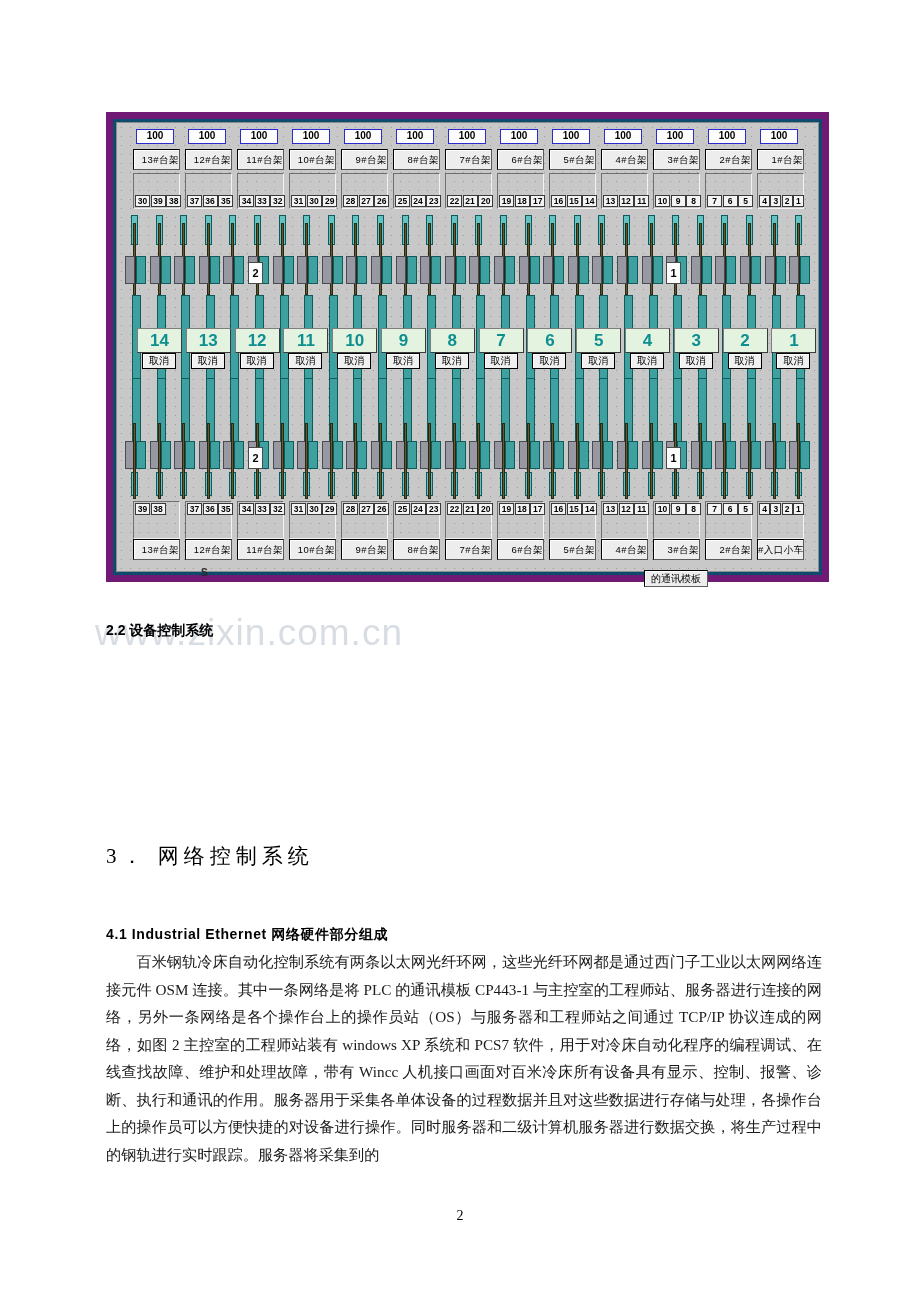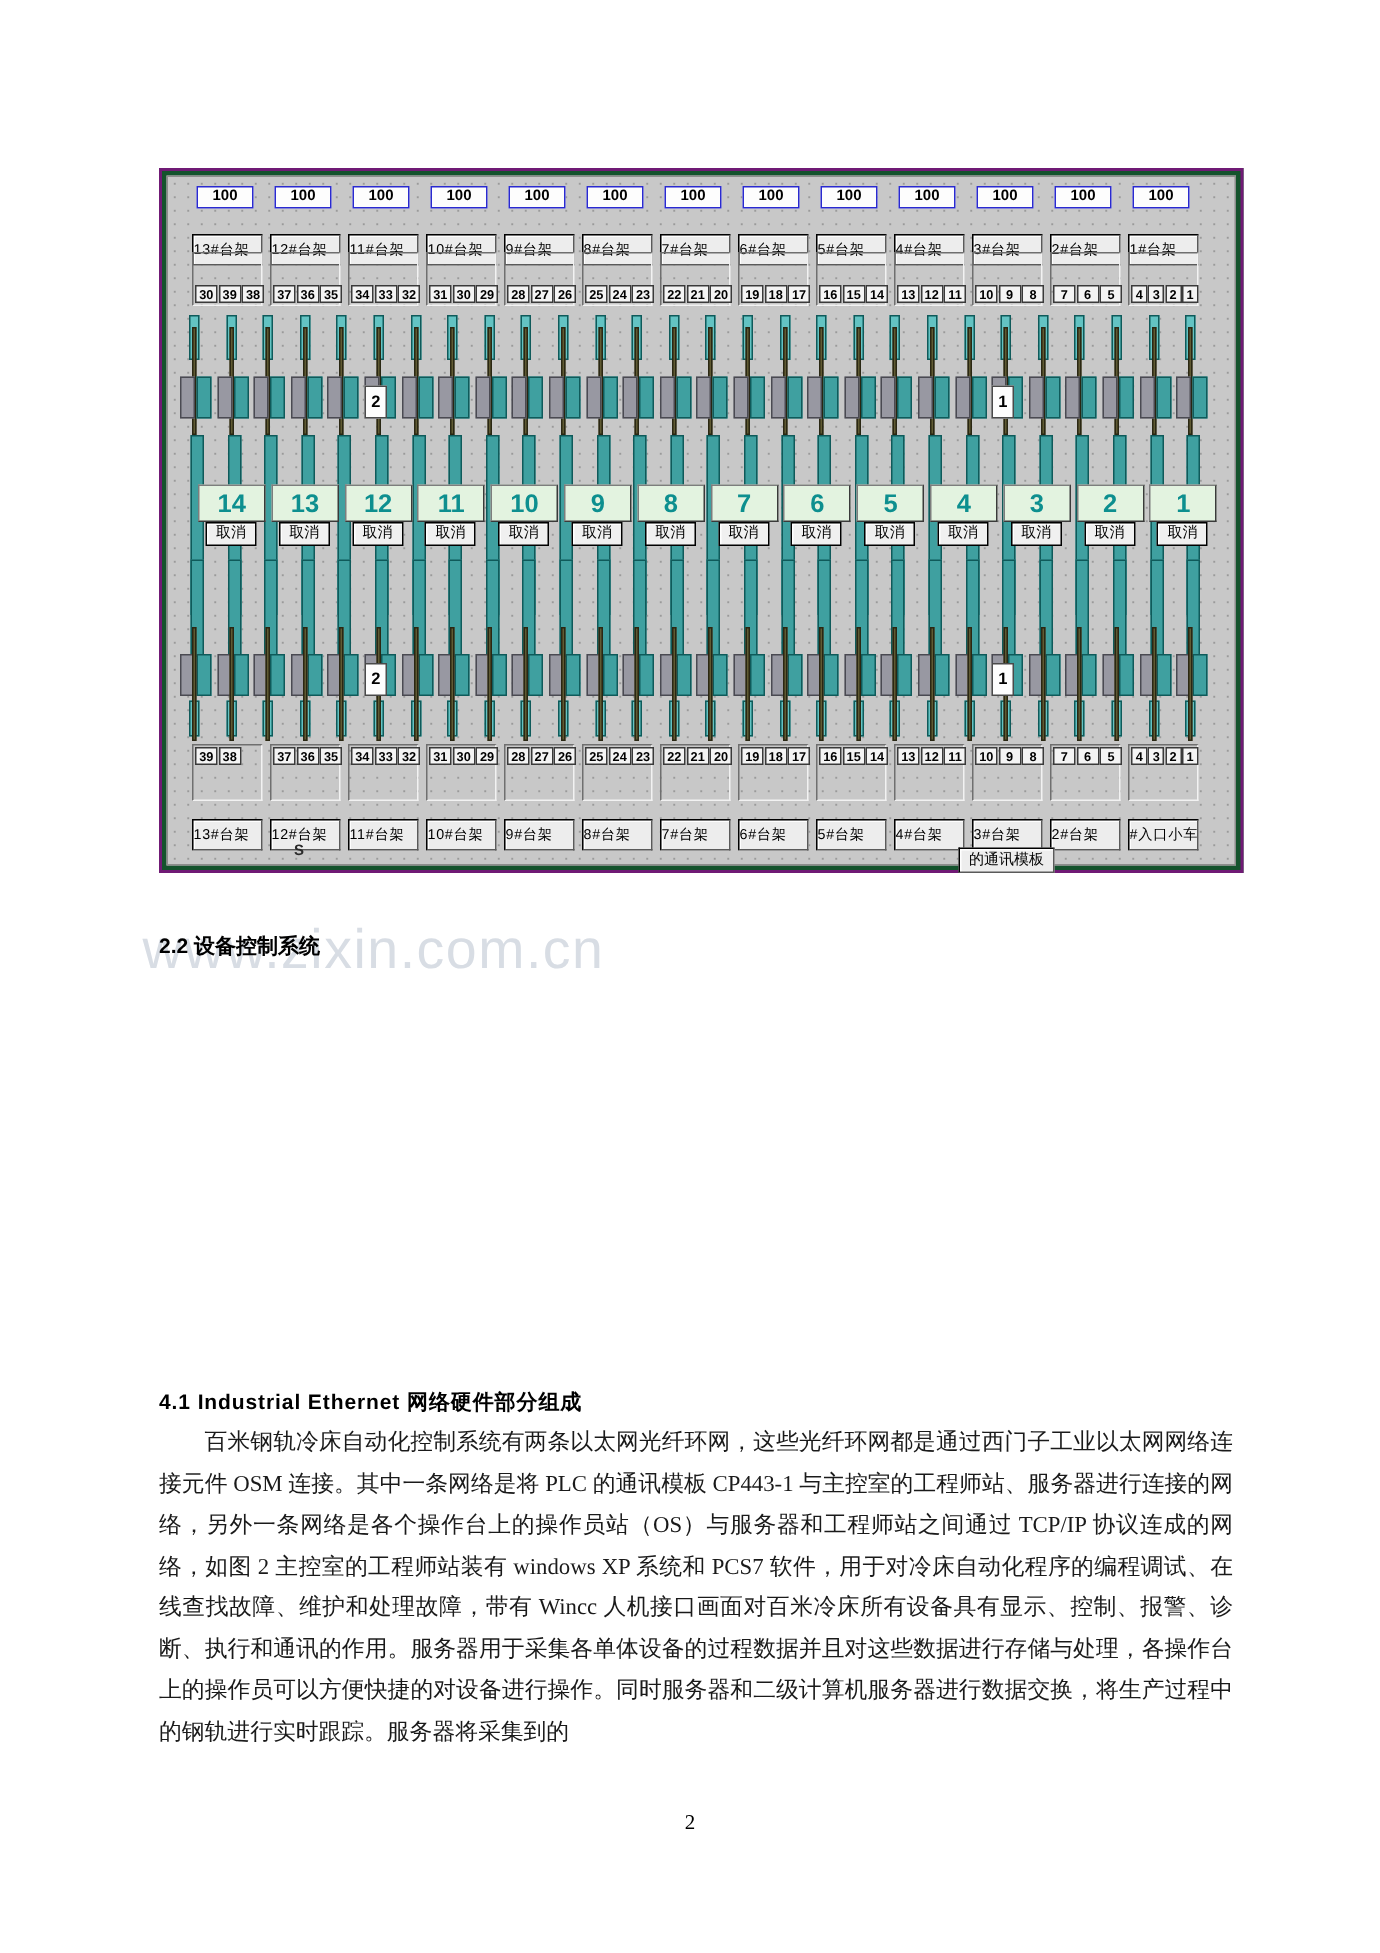--- a/index.html
+++ b/index.html
@@ -16,22 +16,22 @@
     font-family:"Liberation Sans", sans-serif;
     font-size:37px;letter-spacing:1px;
     color:#d8dde4;font-weight:400;
     white-space:nowrap;z-index:5;pointer-events:none;
   }
 
   
   .hmi{
     position:absolute;left:106px;top:112px;
     width:723px;height:470px;
-    background:#14532d;
-    border:2px solid #701a75;
+    background:#0c4a6e;
+    border:7px solid #701a75;
     box-sizing:border-box;
     z-index:2;
   }
   .hmi-inner{
     position:absolute;left:3px;top:3px;right:3px;bottom:3px;
     background:
       radial-gradient(#9a9a9a 0.6px, transparent 0.7px) 0 0/9px 9px,
       #c8c8c8;
     border:1px solid #8d8d8d;
     box-sizing:border-box;
@@ -52,22 +52,22 @@
   .stand-row-top{position:absolute;left:0;top:26px;width:100%;height:22px;}
   .stand-row-bot{position:absolute;left:0;top:416px;width:100%;height:22px;}
   .stand{
     position:absolute;top:0;height:21px;
     background:#ededed;
     border:1px solid #000;
     border-right-color:#5a5a5a;border-bottom-color:#5a5a5a;
     box-shadow:inset 1px 1px 0 #ffffff;
     font-family:"Liberation Sans", sans-serif;
     font-size:9.5px;color:#000;
-    text-align:left;line-height:19px;
-    letter-spacing:0.5px;white-space:nowrap;margin-top:12px;
+    text-align:right;line-height:19px;
+    letter-spacing:0.5px;white-space:nowrap;
   }
 
   
   .cellgroup{
     position:absolute;
     border:1px solid #7d7d7d;
     border-top-color:#6f6f6f;border-left-color:#6f6f6f;
     border-right-color:#f2f2f2;border-bottom-color:#f2f2f2;
     background:transparent;
   }
@@ -712,20 +712,21 @@
         <div class="tagbox" style="left:549px;top:139px;">1</div>
         <div class="tagbox" style="left:131px;top:324px;">2</div>
         <div class="tagbox" style="left:549px;top:324px;">1</div>
       </div>
   </div>
 
 
   <div class="h2" style="top:622px;">2.2  设备控制系统</div>
 
 
+  <div class="h1-script" style="top:842px;">3．  网络控制系统</div>
 
   <div class="h2" style="top:926px;letter-spacing:0.6px;">4.1 Industrial Ethernet 网络硬件部分组成</div>
 
   <div class="para" style="top:948px;">
     <p class="indent">百米钢轨冷床自动化控制系统有两条以太网光纤环网，这些光纤环网都是通过西门子工业以太网网络连接元件 OSM 连接。其中一条网络是将 PLC 的通讯模板 CP443-1 与主控室的工程师站、服务器进行连接的网络，另外一条网络是各个操作台上的操作员站（OS）与服务器和工程师站之间通过 TCP/IP 协议连成的网络，如图 2 主控室的工程师站装有 windows XP 系统和 PCS7 软件，用于对冷床自动化程序的编程调试、在线查找故障、维护和处理故障，带有 Wincc 人机接口画面对百米冷床所有设备具有显示、控制、报警、诊断、执行和通讯的作用。服务器用于采集各单体设备的过程数据并且对这些数据进行存储与处理，各操作台上的操作员可以方便快捷的对设备进行操作。同时服务器和二级计算机服务器进行数据交换，将生产过程中的钢轨进行实时跟踪。服务器将采集到的</p>
   </div>
 
   <div class="pageno">2</div>
 </div>
 

